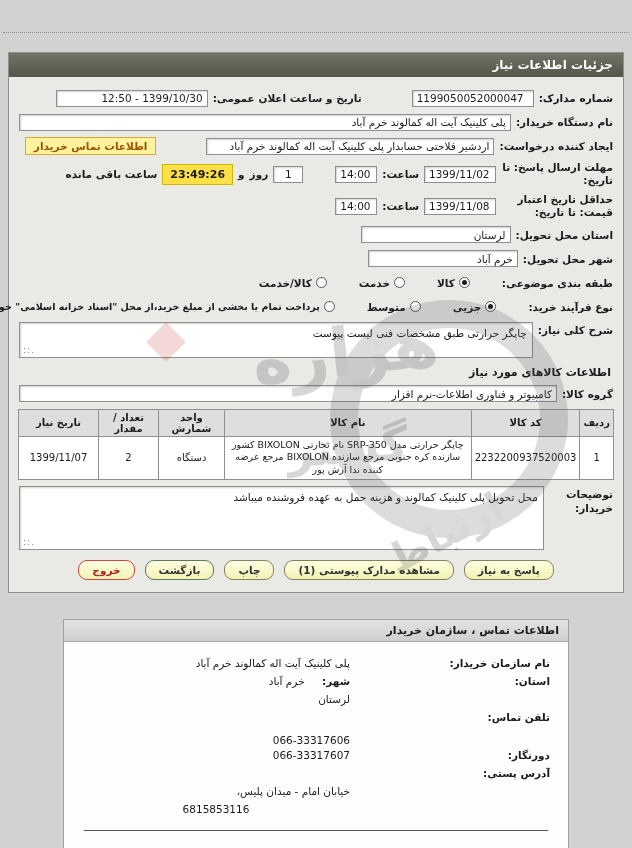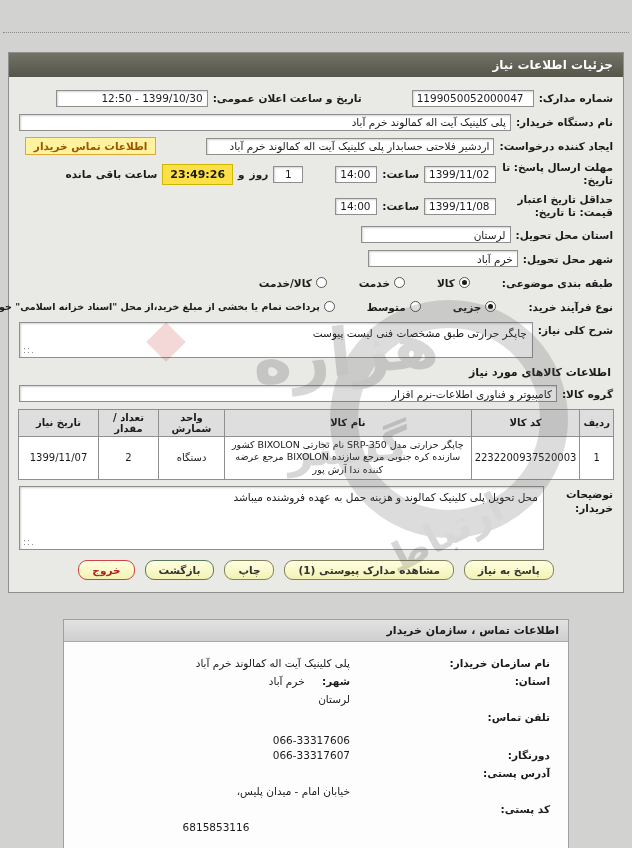--- a/index.html
+++ b/index.html
@@ -259,24 +259,20 @@
     </div>
     <div class="crow">
       <span class="clabel">آدرس پستی:</span>
       <span class="cval"></span>
     </div>
     <div class="crow">
       <span class="clabel"></span>
       <span class="cval">خیابان امام - میدان پلیس،</span>
     </div>
     <div class="crow">
-      <span class="clabel">کد پستی:</span>
-      <span class="cval"></span>
-    </div>
-    <div class="crow">
       <span class="clabel"></span>
       <span class="cval ltr" style="text-align:center;">6815853116</span>
     </div>
 
     <div class="hline"></div>
 
   </div>
 </div>
 
 <div class="watermark">

